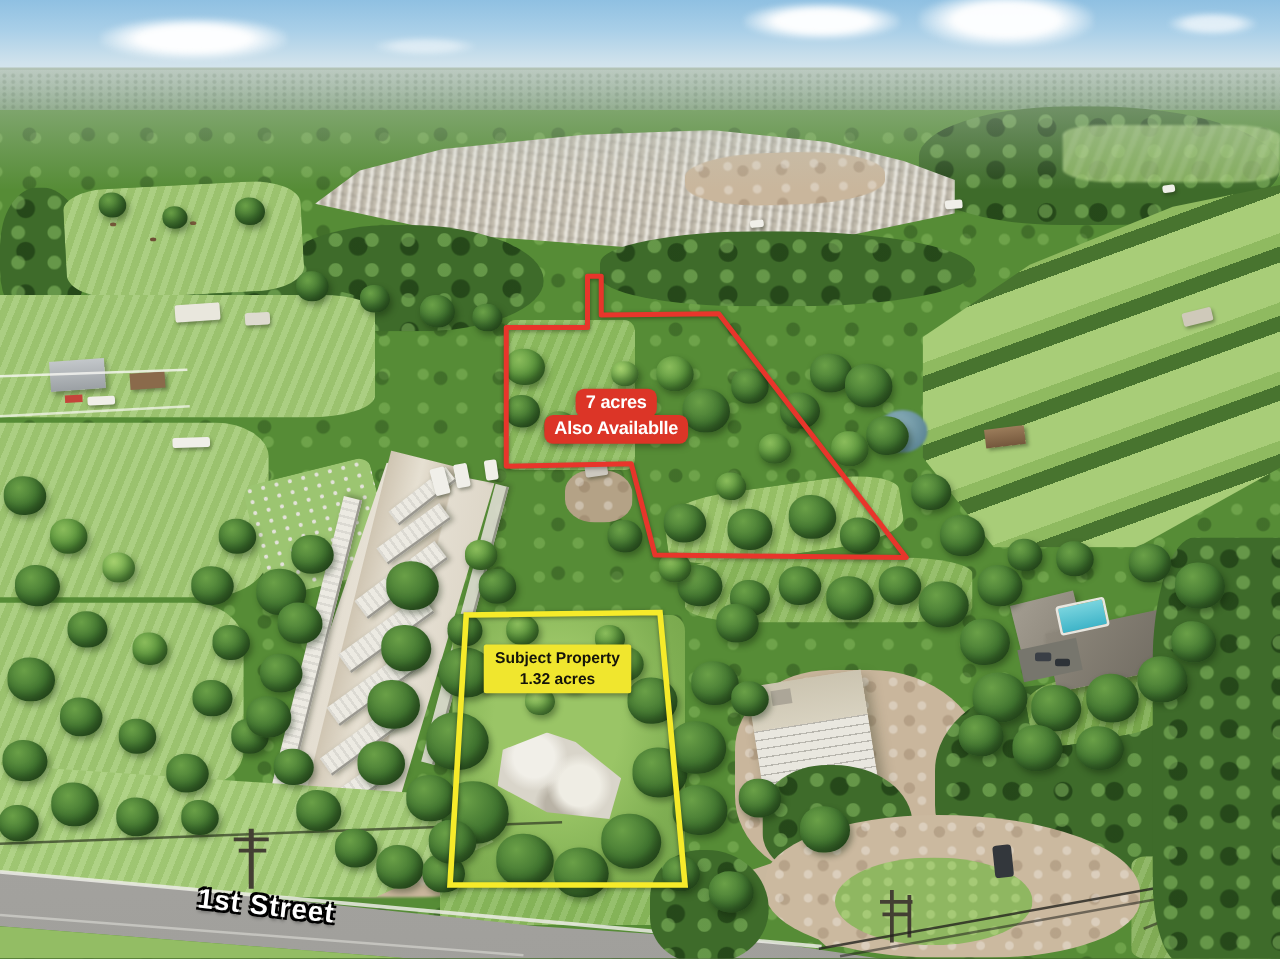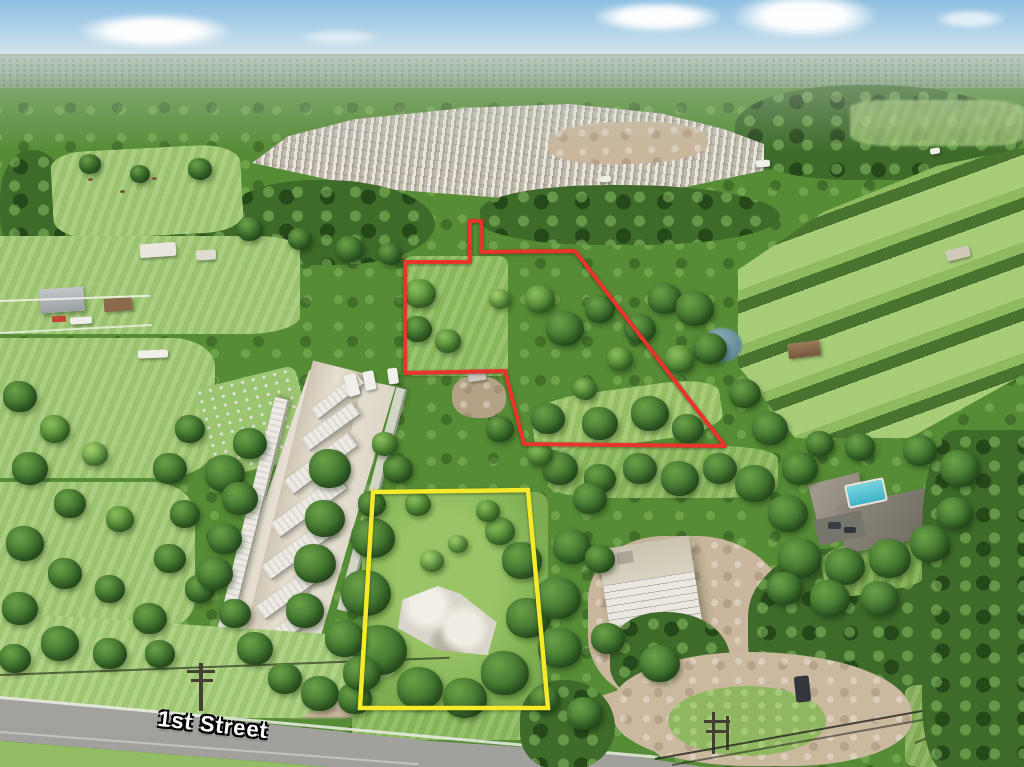--- a/index.html
+++ b/index.html
@@ -312,14 +312,22 @@
       <div class="tree v0" style="left: 372px; top: 432px; width: 26px; height: 24px;"></div>
       <div class="tree v1" style="left: 567px; top: 697px; width: 36px; height: 33px;"></div>
       <div class="tree v1" style="left: 530px; top: 685px; width: 30px; height: 28px;"></div>
     </div>
 
   <svg id="overlay" class="abs" viewBox="0 0 1024 767">
     <polygon fill="none" stroke-width="4" stroke-linejoin="round" style="filter:drop-shadow(0 1px 1.5px rgba(0,0,0,.4))" points="405,262 470,262 470,221 481,221 481,252 575,251 725,446 524,444 505,371 405,373" stroke="#e8352b"></polygon>
     <polygon fill="none" stroke-width="4.5" stroke-linejoin="miter" style="filter:drop-shadow(0 1px 1.5px rgba(0,0,0,.4))" points="373,492 528,490 548,708 360,708" stroke="#f6eb2a"></polygon>
   </svg>
 
+  <div class="abs lblred">
+    <span>7 acres</span>
+    <span>Also Availablle</span>
+  </div>
+  <div class="abs lblyel">
+    <div>Subject Property</div>
+    <div>1.32 acres</div>
+  </div>
   <div class="abs lblstreet">1st Street</div>
 </div>
 
 </body></html>

